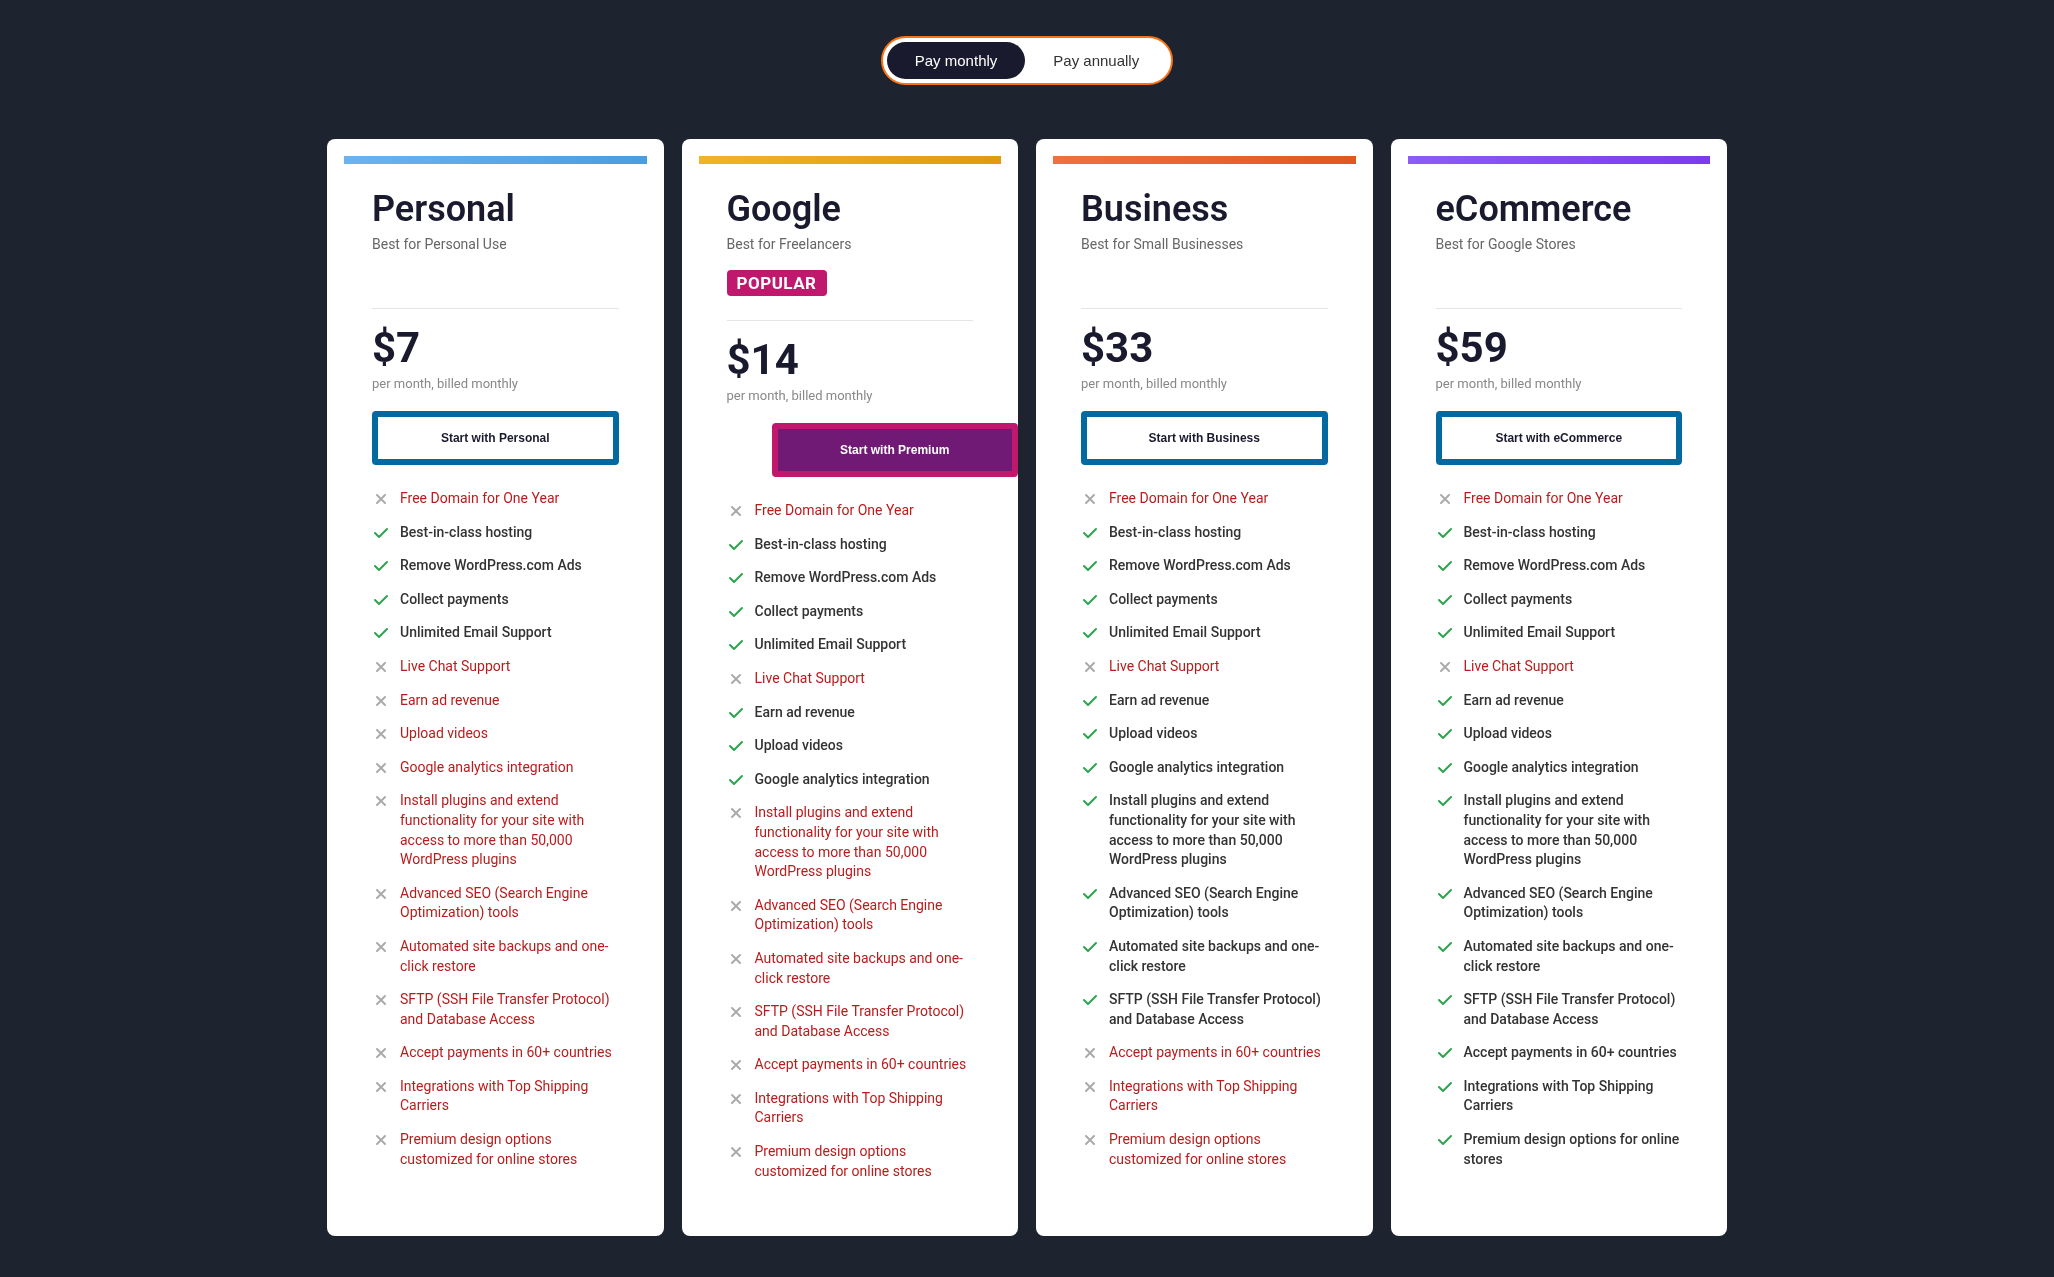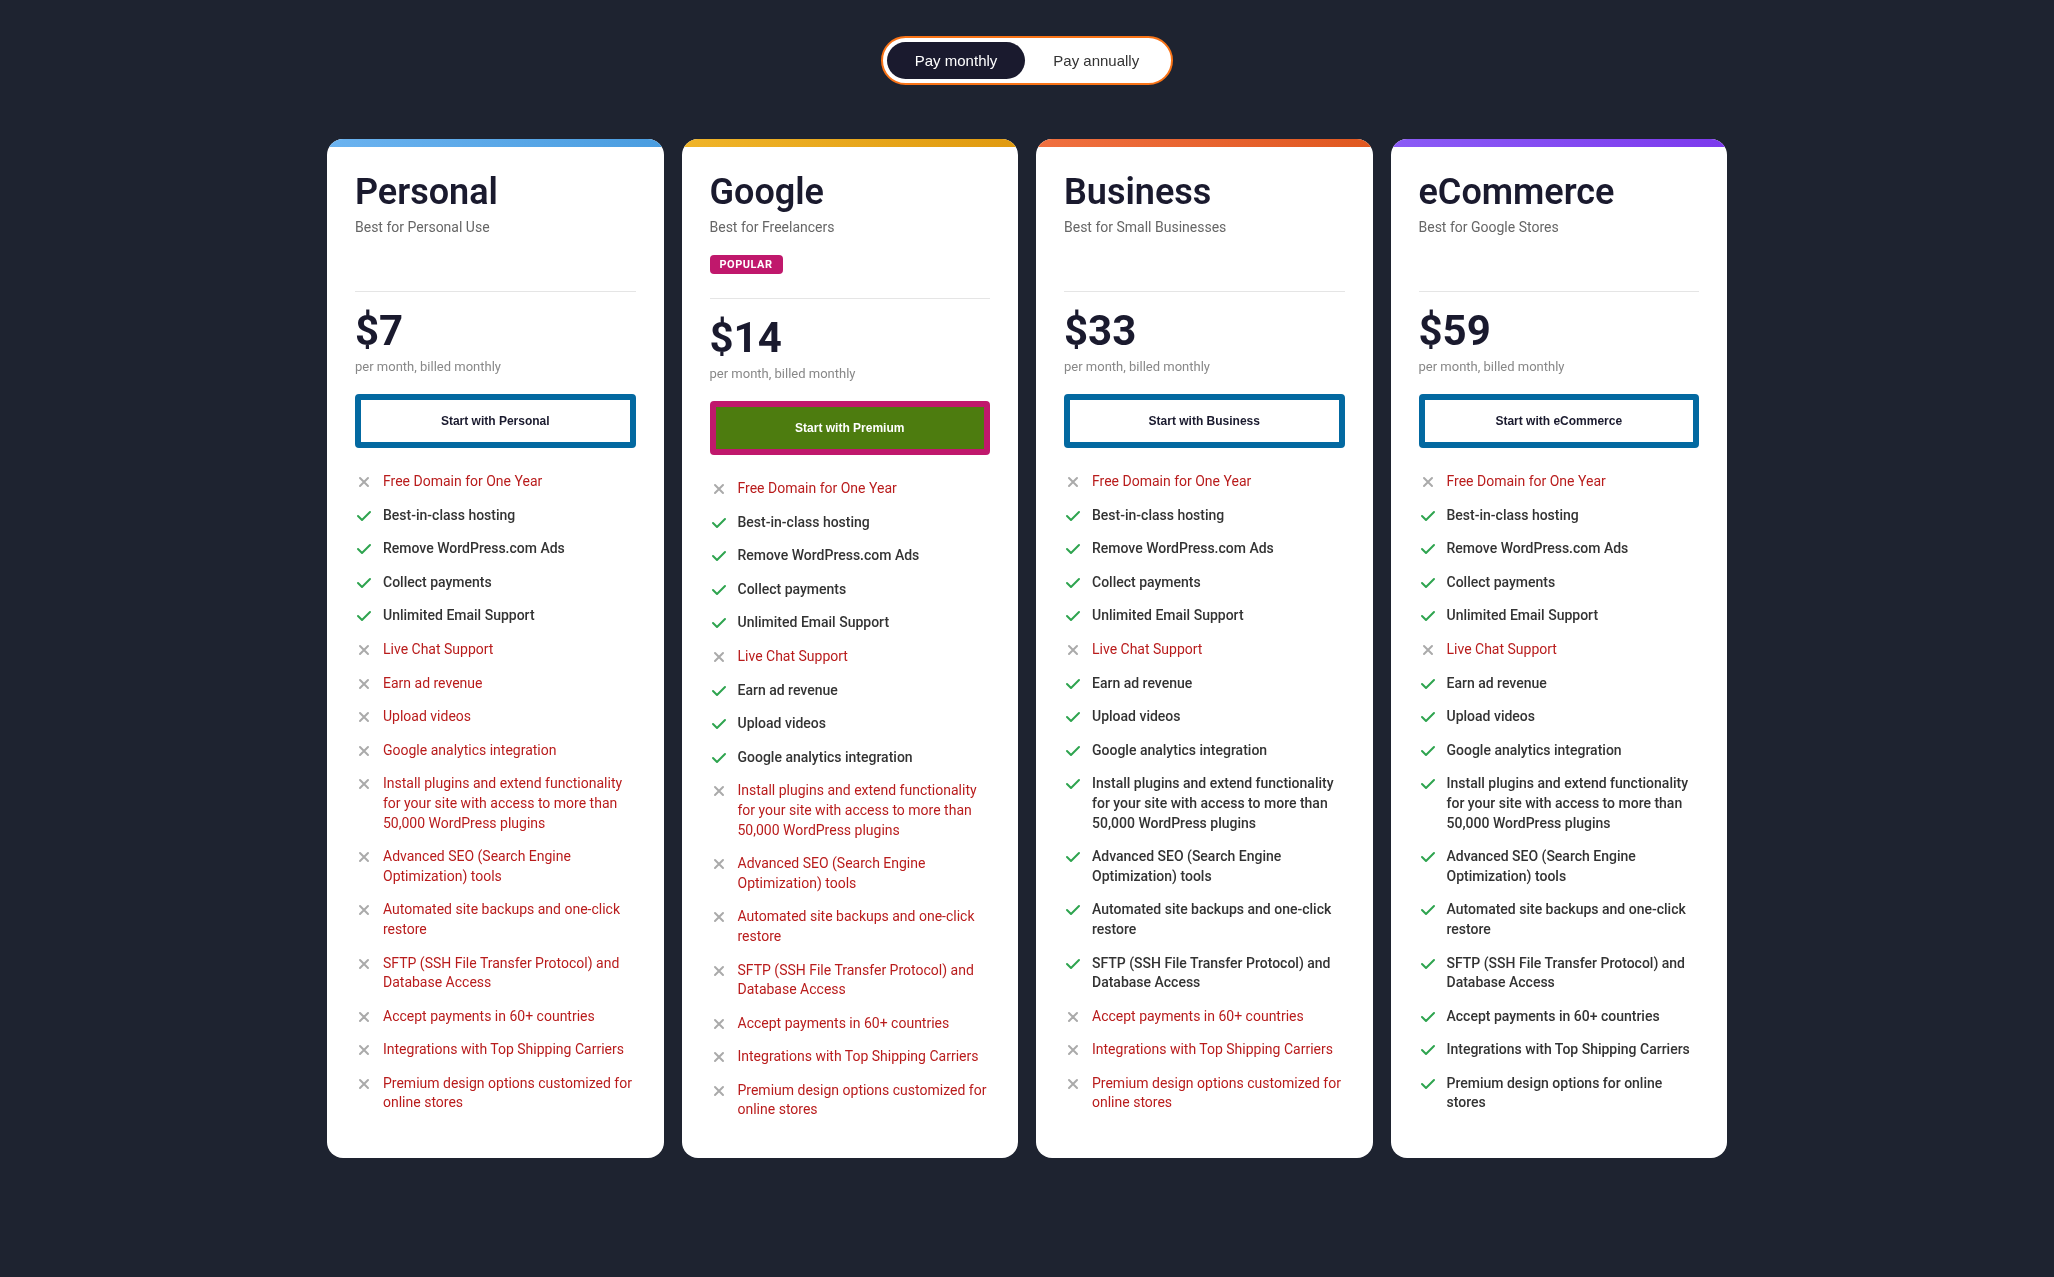--- a/index.html
+++ b/index.html
@@ -45,23 +45,23 @@
     .plans-container {
       display: grid;
       grid-template-columns: repeat(4, 1fr);
       gap: 18px;
       max-width: 1400px;
       margin: 0 auto;
     }
 
     .plan-card {
       background: #fff;
-      border-radius: 16px;
+      border-radius: 8px;
       overflow: hidden;
-      padding: 0;
+      padding: 17px;
       position: relative;
     }
 
     .plan-card-top-bar {
       height: 8px;
       width: 100%;
     }
 
     .plan-card-content {
       padding: 24px 28px;
@@ -77,21 +77,21 @@
     .plan-subtitle {
       font-size: 14px;
       color: #666;
       margin-bottom: 18px;
     }
 
     .popular-badge {
       display: inline-block;
       background: #c0186c;
       color: #fff;
-      font-size: 11px;
+      font-size: 17px;
       font-weight: 700;
       padding: 3px 10px;
       border-radius: 4px;
       text-transform: uppercase;
       letter-spacing: 0.5px;
       margin-bottom: 10px;
     }
 
     .divider {
       border: none;
@@ -122,23 +122,24 @@
       margin-bottom: 24px;
       border: 6px solid #0369a1;
     }
 
     .plan-cta-button.default {
       background: #fff;
       color: #1a1a2e;
     }
 
     .plan-cta-button.featured {
-      background: #4d7c0f;
+      background: #701a75;
       color: #fff;
       border-color: #c0186c;
+      margin-left: 45px;
     }
 
     .features-list {
       list-style: none;
       padding: 0;
     }
 
     .features-list li {
       display: flex;
       align-items: flex-start;

